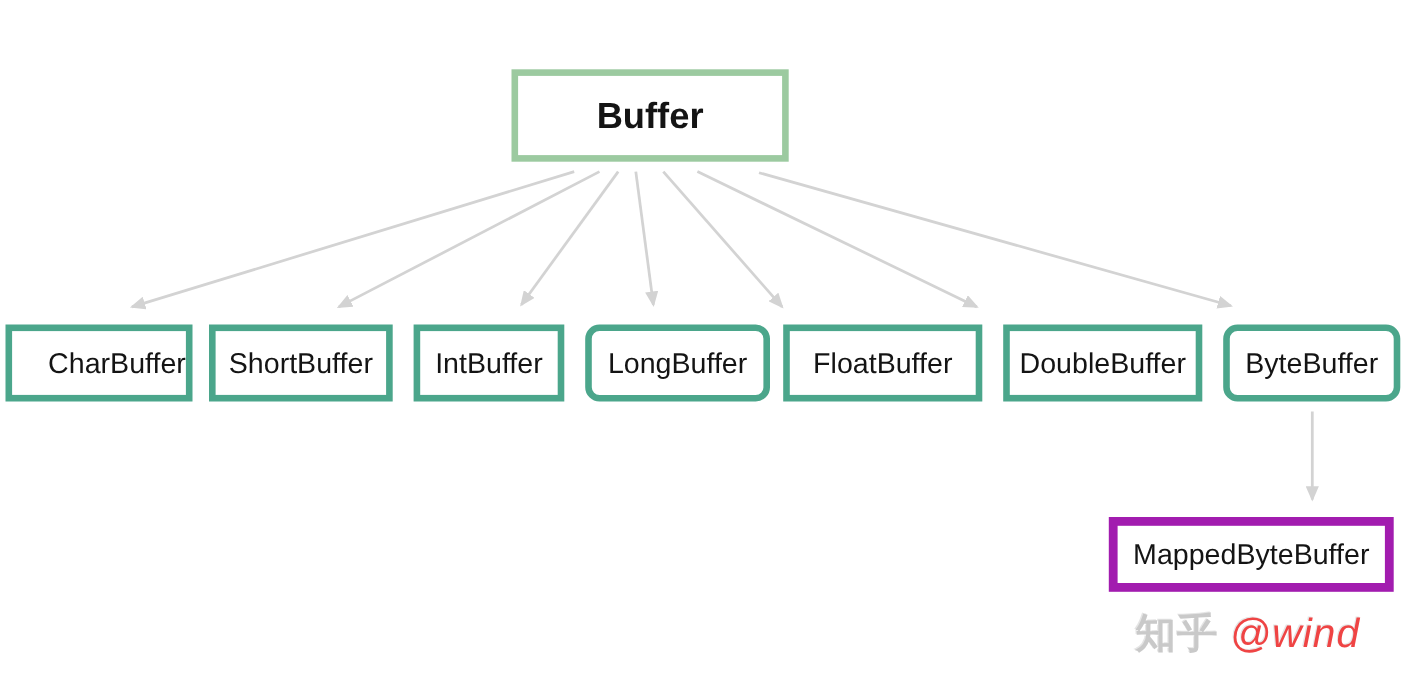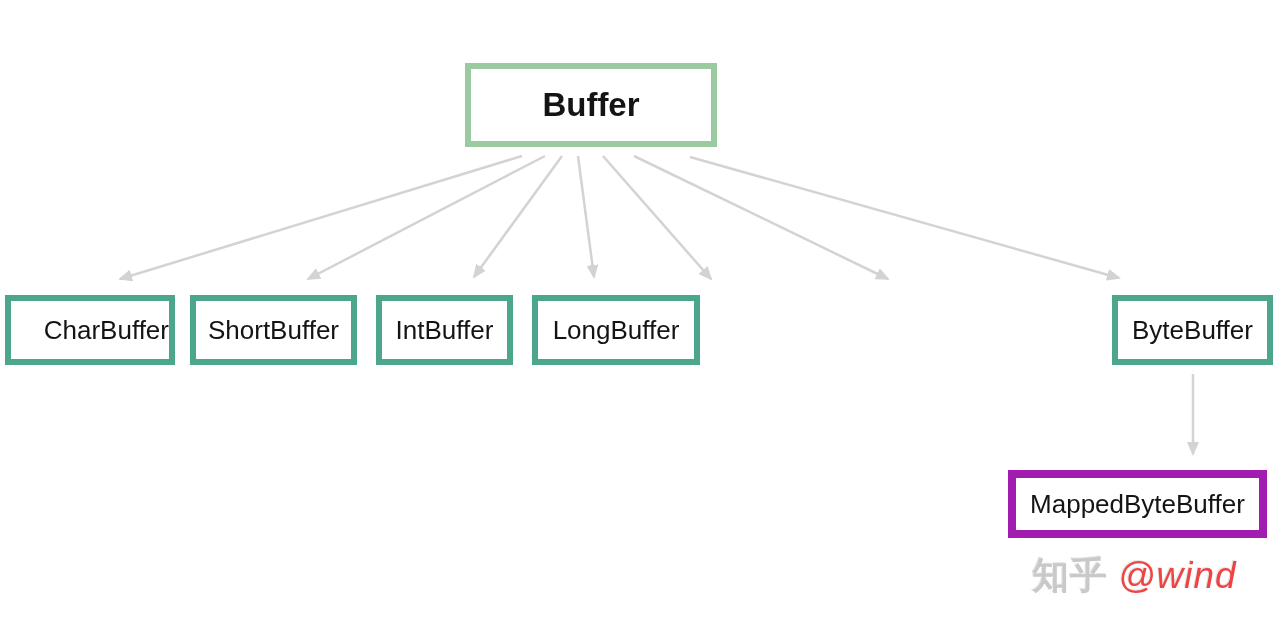--- a/index.html
+++ b/index.html
@@ -41,24 +41,24 @@
   }
   .node-child {
     top: 295px; height: 70px;
     border: 6px solid #4ba68b;
     font-size: 26px;
     font-weight: 400;
   }
   .node-char   { left: 5px;    width: 170px; justify-content: flex-end; }
   .node-short  { left: 190px;  width: 167px; }
   .node-int    { left: 376px;  width: 137px; }
-  .node-long   { left: 532px;  width: 168px; }
+  .node-long   { left: 532px;  width: 168px; border-radius: 13px; }
   .node-float  { left: 712px;  width: 181px; }
   .node-double { left: 912px;  width: 181px; }
-  .node-byte   { left: 1112px; width: 161px; }
+  .node-byte   { left: 1112px; width: 161px; border-radius: 13px; }
   .node-deep {
     left: 1008px; top: 470px; width: 259px; height: 68px;
     border: 8px solid #a21caf;
     font-size: 26px;
     font-weight: 400;
   }
   .watermark {
     position: absolute;
     left: 1032px;
     top: 551px;
@@ -101,20 +101,26 @@
   </div>
   <div class="node node-child node-short">
     <span>ShortBuffer</span>
   </div>
   <div class="node node-child node-int">
     <span>IntBuffer</span>
   </div>
   <div class="node node-child node-long">
     <span>LongBuffer</span>
   </div>
+  <div class="node node-child node-float">
+    <span>FloatBuffer</span>
+  </div>
+  <div class="node node-child node-double">
+    <span>DoubleBuffer</span>
+  </div>
   <div class="node node-child node-byte">
     <span>ByteBuffer</span>
   </div>
 
   <div class="node node-deep">
     <span>MappedByteBuffer</span>
   </div>
 
   <div class="watermark">
     <span class="brand">知乎</span><span class="user">@wind</span>

